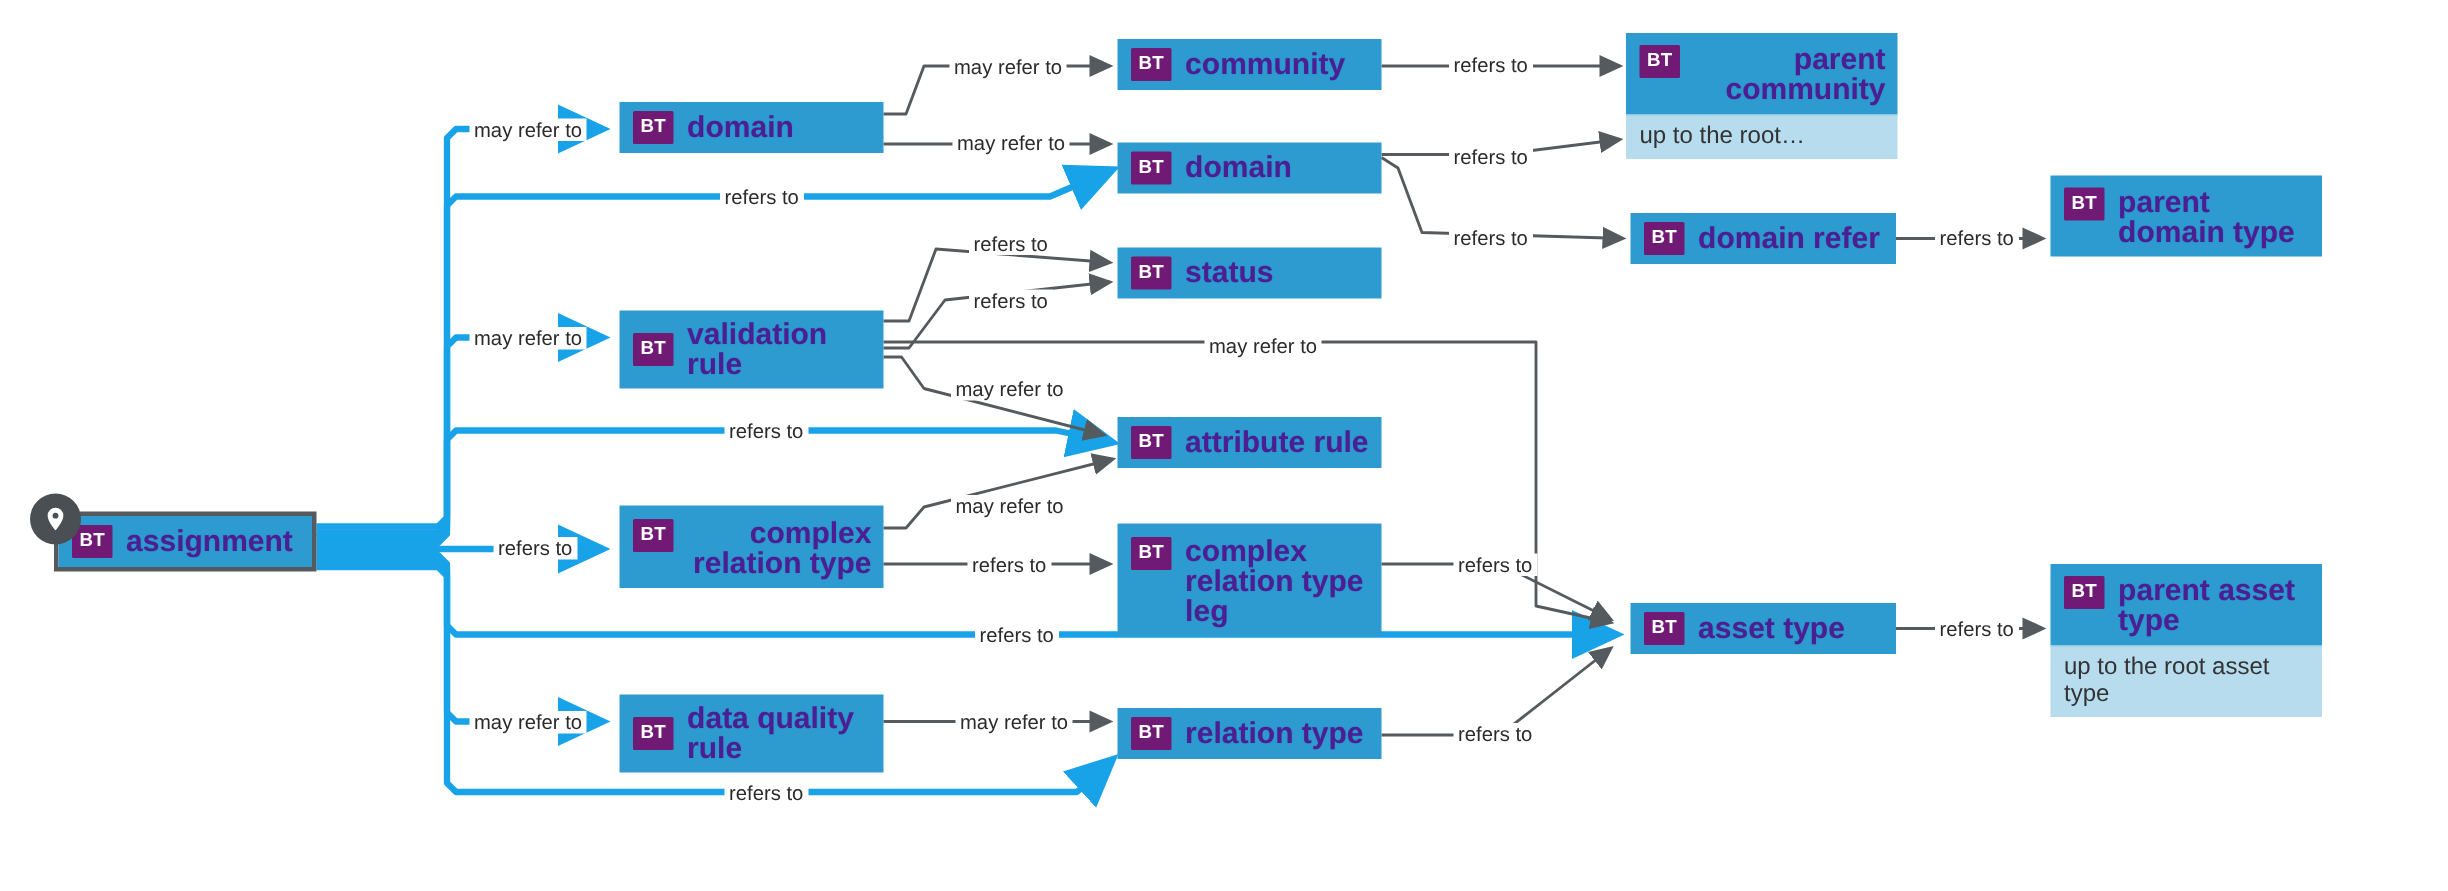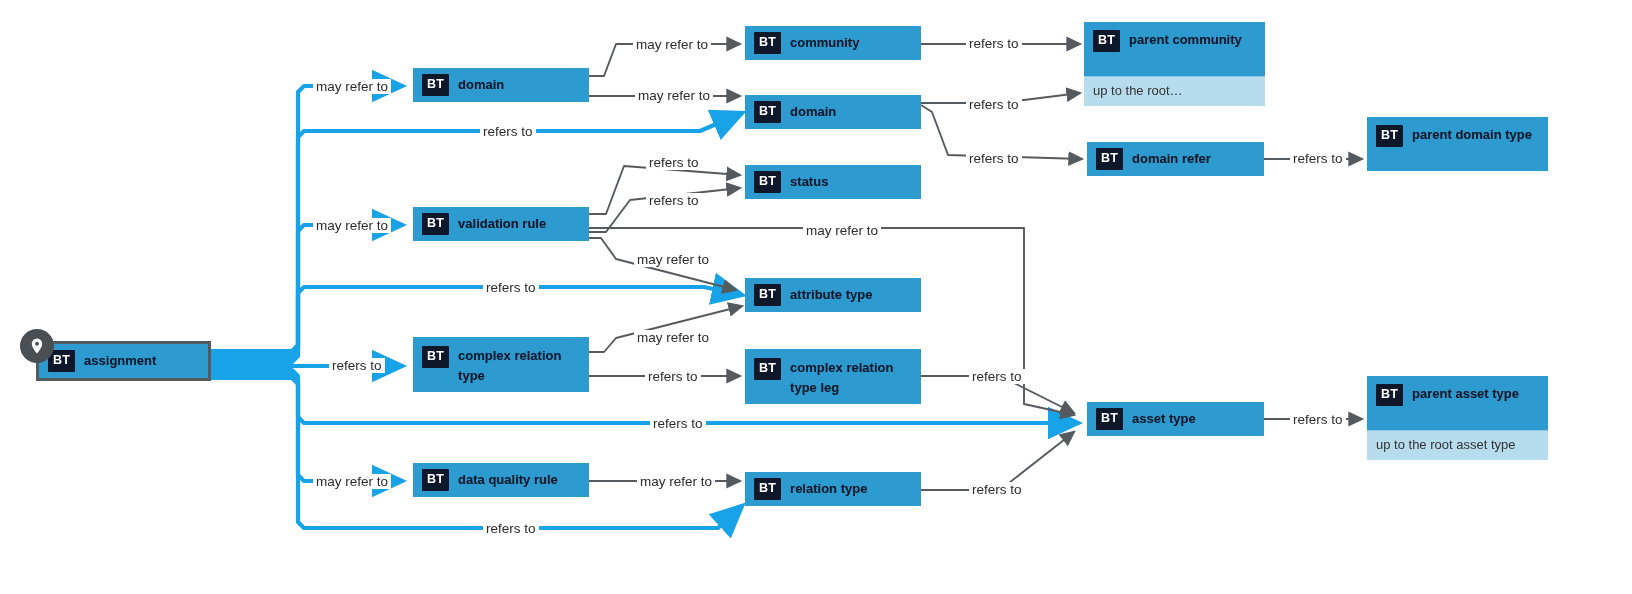--- a/index.html
+++ b/index.html
@@ -3,26 +3,26 @@
 <meta charset="utf-8">
 <style>
   html,body{margin:0;padding:0;background:#ffffff;}
   body{font-family:"Liberation Sans", sans-serif;}
   #stage{position:relative;width:1632px;height:594px;overflow:hidden;background:#fff;}
   #edges{position:absolute;left:0;top:0;width:1632px;height:594px;}
   .node{position:absolute;box-sizing:border-box;display:flex;flex-direction:column;}
   .node .hdr{display:flex;align-items:center;box-sizing:border-box;
      background:#2e9bd0;padding:6px 8px 6px 9px;min-height:34px;}
   .node.sel .hdr{background:#2e9bd0;}
-  .badge{flex:0 0 auto;background:#0f172a;color:#ffffff;font-weight:bold;
+  .badge{flex:0 0 auto;background:#701a75;color:#ffffff;font-weight:bold;
      font-size:12.5px;line-height:1;padding:4px 5px 5px 5px;border-radius:1px;
      letter-spacing:.2px;font-family:"Liberation Sans", sans-serif;}
-  .ttl{color:#0f172a;font-weight:bold;font-size:13px;line-height:20px;
+  .ttl{color:#4c1d95;font-weight:bold;font-size:20px;line-height:20px;
      margin-left:9px;text-shadow:0 0 1px rgba(0,0,0,.18);}
-  .sub{background:#b6dcee;color:#333333;font-size:13px;line-height:18px;
+  .sub{background:#b6dcee;color:#333333;font-size:16px;line-height:18px;
      padding:5px 9px 6px 9px;box-sizing:border-box;border-top:1px solid #8fc9e4;}
   .node.sel{border:3px solid #555a5e;}
   .pin{position:absolute;width:34px;height:34px;border-radius:50%;
      background:#4a4f54;display:flex;align-items:center;justify-content:center;}
   .pin svg{display:block;}
   .lbl{position:absolute;color:#2b2b2b;font-size:13.5px;line-height:15px;
      white-space:nowrap;background:#ffffff;padding:0 3px;}
 </style>
 </head>
 <body>
@@ -92,21 +92,21 @@
   <div class="node" style="left:413px;top:207px;width:176px;">
     <div class="hdr">
       <span class="badge">BT</span>
       <span class="ttl">validation rule</span>
     </div>
   </div>
 
   <div class="node" style="left:413px;top:337px;width:176px;">
     <div class="hdr" style="min-height:54px;align-items:flex-start;padding-top:9px;">
       <span class="badge">BT</span>
-      <span class="ttl" style="white-space:normal;">complex relation type</span>
+      <span class="ttl" style="white-space:normal;text-align:right;">complex relation type</span>
     </div>
   </div>
 
   <div class="node" style="left:413px;top:463px;width:176px;">
     <div class="hdr">
       <span class="badge">BT</span>
       <span class="ttl">data quality rule</span>
     </div>
   </div>
 
@@ -127,21 +127,21 @@
   <div class="node" style="left:745px;top:165px;width:176px;">
     <div class="hdr">
       <span class="badge">BT</span>
       <span class="ttl">status</span>
     </div>
   </div>
 
   <div class="node" style="left:745px;top:278px;width:176px;">
     <div class="hdr">
       <span class="badge">BT</span>
-      <span class="ttl">attribute type</span>
+      <span class="ttl">attribute rule</span>
     </div>
   </div>
 
   <div class="node" style="left:745px;top:349px;width:176px;">
     <div class="hdr" style="min-height:54px;align-items:flex-start;padding-top:9px;">
       <span class="badge">BT</span>
       <span class="ttl" style="white-space:normal;">complex relation type leg</span>
     </div>
   </div>
 

